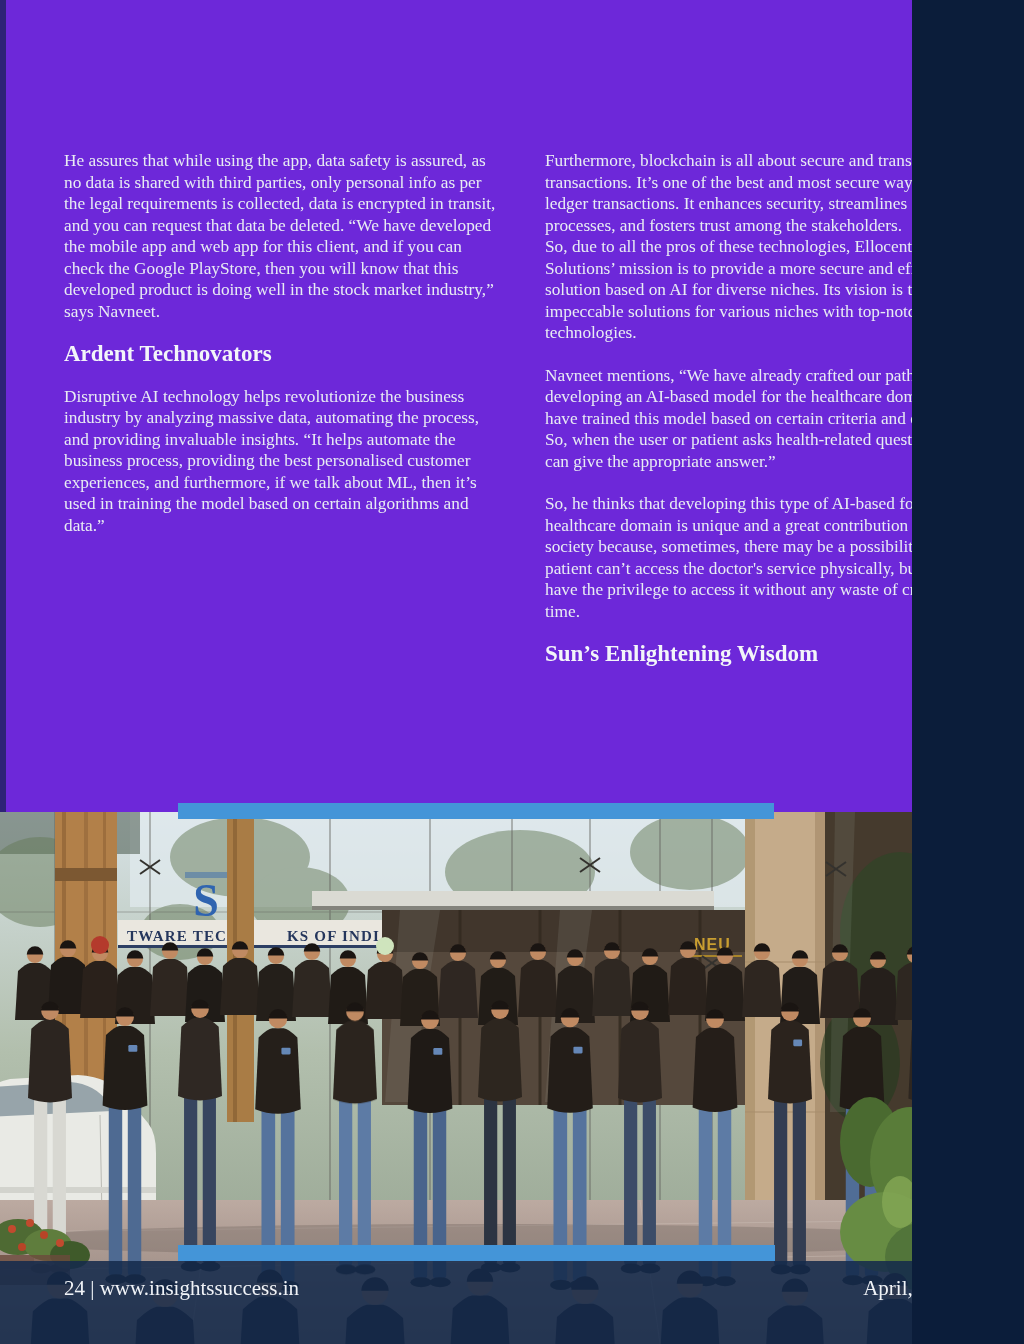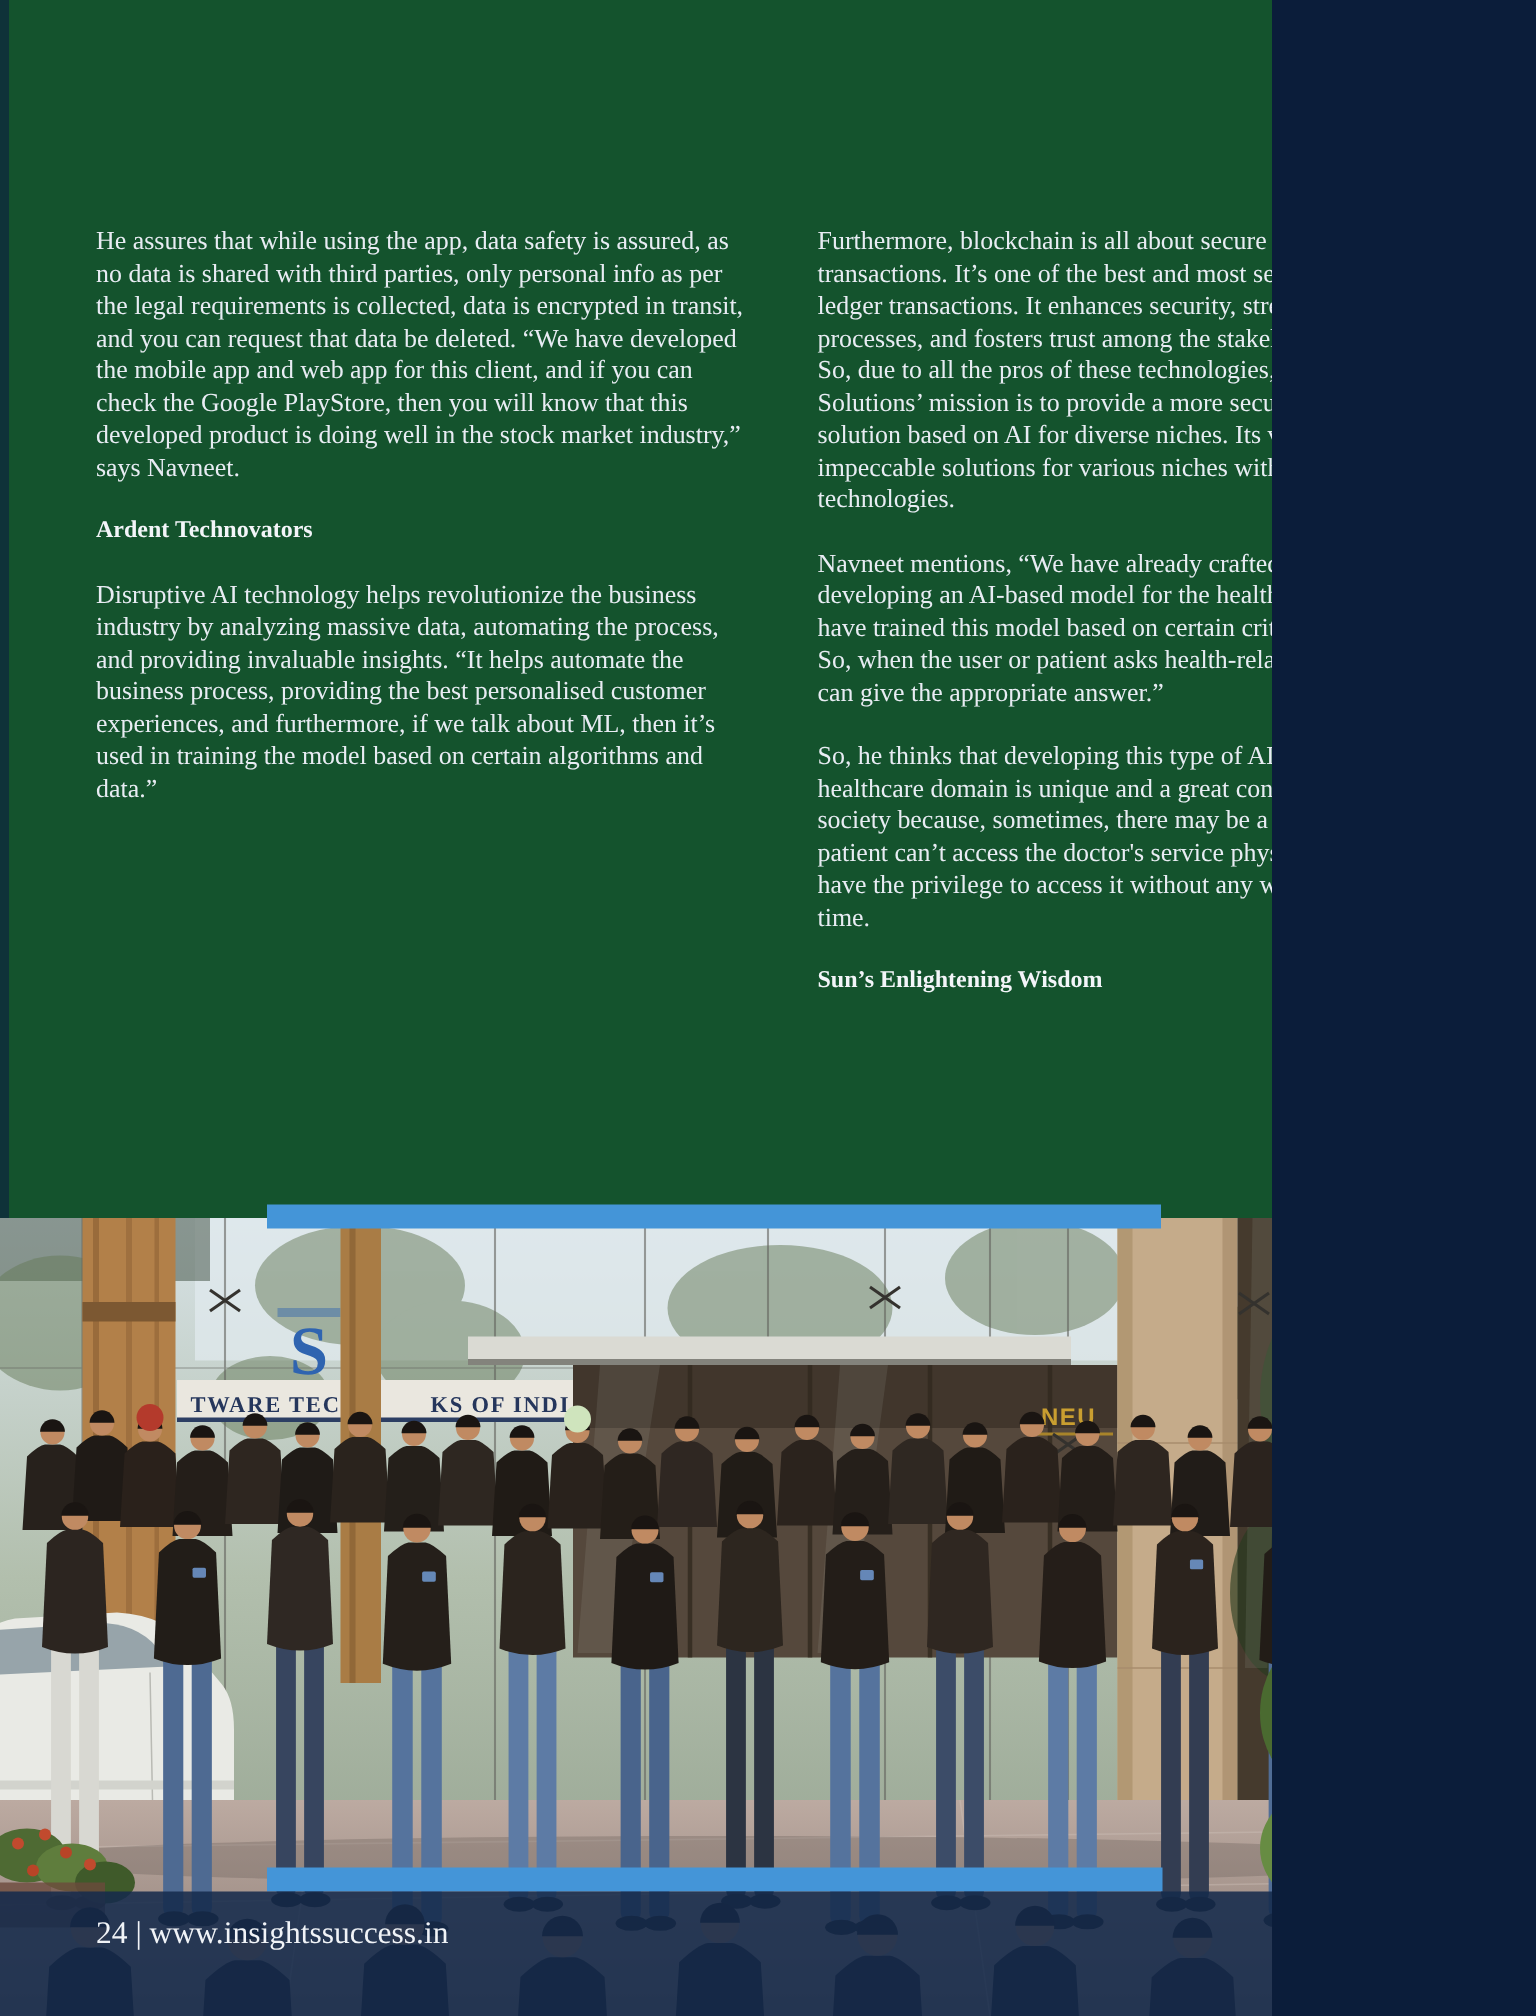--- a/index.html
+++ b/index.html
@@ -1,21 +1,21 @@
 <!DOCTYPE html>
 <html><head>
 <meta charset="utf-8">
 <style>
   html,body{margin:0;padding:0;background:#0b1d3a;}
-  .page{position:relative;width:848px;height:1344px;background:#14532d;overflow:hidden;
+  .page{position:relative;width:912px;height:1344px;background:#6d28d9;overflow:hidden;
         font-family:"Liberation Serif","DejaVu Serif",serif;color:#e8ecf3;}
   .left-strip{position:absolute;left:0;top:0;width:6px;height:812px;background:#0c2140;opacity:.65;}
   .col{position:absolute;top:150px;font-size:17.3px;line-height:21.5px;text-align:left;}
   .col p{margin:0 0 21px 0;white-space:pre-line;}
-  .col h3{margin:0 0 21px 0;font-size:16px;line-height:21.5px;font-weight:bold;color:#f3f5f9;}
+  .col h3{margin:0 0 21px 0;font-size:23px;line-height:21.5px;font-weight:bold;color:#f3f5f9;}
   .col-left{left:64px;width:437px;}
   .col-right{left:545px;width:434px;}
   .photo-wrap{position:absolute;left:0;top:812px;width:960px;height:532px;}
   .photo-wrap svg{display:block;}
   .right-strip{position:absolute;left:960px;top:812px;width:64px;height:532px;
         background:linear-gradient(180deg,#11355a 0%,#154069 55%,#17446e 100%);}
   .right-strip:after{content:"";position:absolute;inset:0;
         background:repeating-linear-gradient(115deg,rgba(255,255,255,0.05) 0 3px,rgba(255,255,255,0) 3px 26px);}
   .bar{position:absolute;height:16px;background:#4495d8;}
   .bar-top{left:178px;top:803px;width:596px;}

